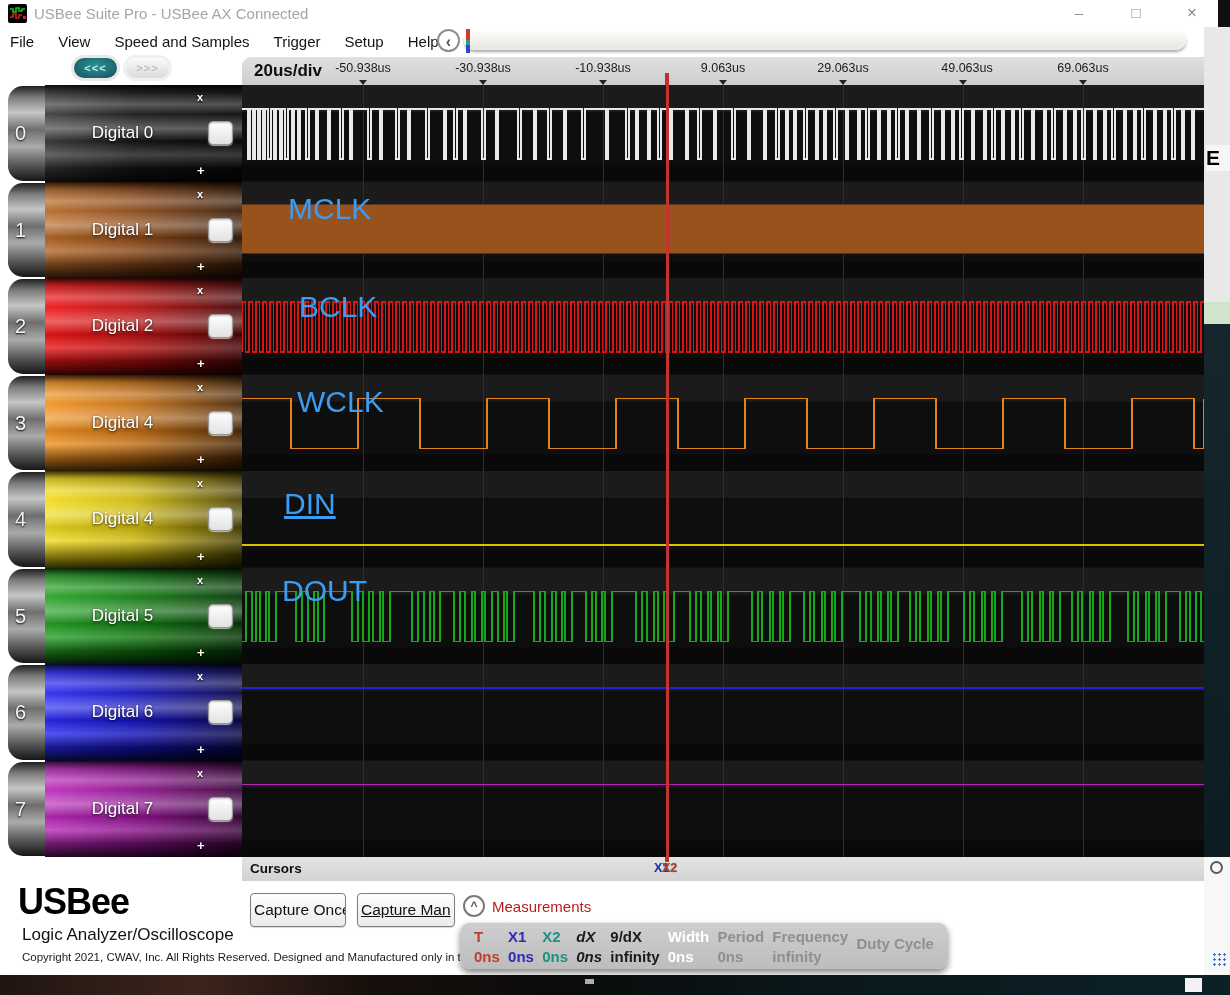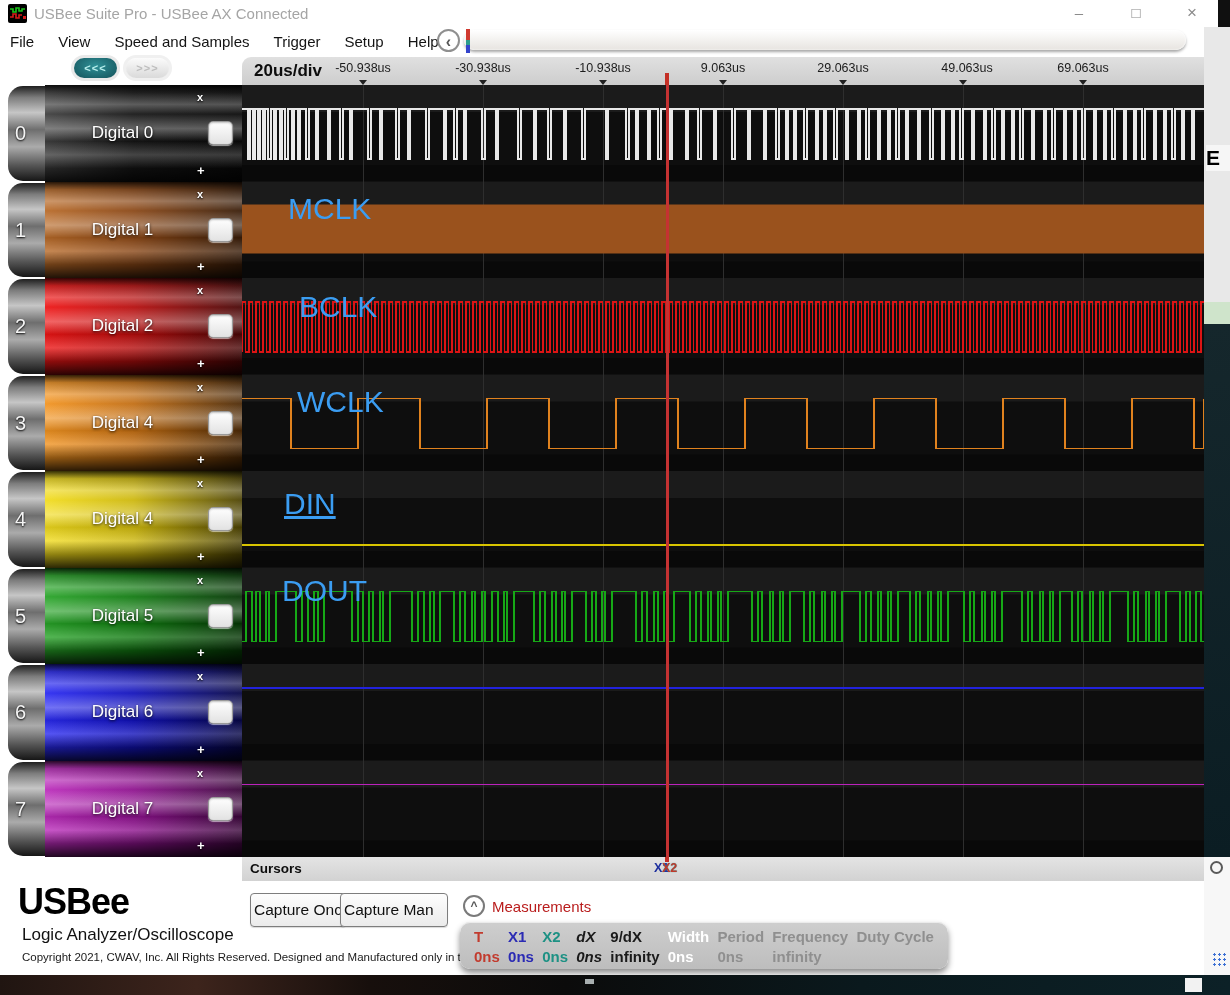--- a/index.html
+++ b/index.html
@@ -86,21 +86,21 @@
   .footer{position:absolute;left:0;top:881px;width:1204px;height:94px;background:#fff;}
   .logo{position:absolute;left:18px;top:3px;font-size:36px;font-weight:900;color:#000;
         letter-spacing:-1px;line-height:1;}
   .logo-sub{position:absolute;left:22px;top:44px;font-size:17px;color:#111;}
   .copyright{position:absolute;left:22px;top:70px;font-size:11.5px;color:#1a1a1a;}
   .cap-btn{position:absolute;top:12px;height:34px;border:1px solid #7d7d7d;border-radius:4px;
            background:linear-gradient(#fdfdfd,#ebebeb);font-size:15.5px;color:#111;
            font-family:"Liberation Sans",sans-serif;padding:0 3px;white-space:nowrap;overflow:hidden;
            text-align:left;box-shadow:0 1px 1px rgba(0,0,0,.15);}
   .cap-once{left:250px;width:96px;}
-  .cap-man{left:340px;width:108px;}
+  .cap-man{left:357px;width:98px;text-decoration:underline;}
   .meas-toggle{position:absolute;left:463px;top:14px;width:22px;height:22px;border:2px solid #7a7a7a;
                border-radius:50%;box-sizing:border-box;color:#555;font-size:12px;font-weight:bold;
                text-align:center;line-height:18px;background:#fff;}
   .meas-title{position:absolute;left:492px;top:17px;font-size:15px;color:#b91c1c;}
   .meas-panel{position:absolute;left:460px;top:41px;width:488px;height:47px;border-radius:10px;
               background:linear-gradient(#cecece,#bdbdbd);
               box-shadow:0 4px 6px rgba(0,0,0,.45), inset 0 1px 0 rgba(255,255,255,.6);
               display:flex;justify-content:space-between;align-items:flex-start;
               padding:5px 14px;box-sizing:border-box;}
   .meas-item{font-size:15px;font-weight:bold;line-height:1.3;white-space:nowrap;}
@@ -368,21 +368,21 @@
   <div class="meas-item" style="color: rgb(143, 143, 143);">
     <div>Period</div>
     <div>0ns</div>
   </div>
 
   <div class="meas-item" style="color: rgb(143, 143, 143);">
     <div>Frequency</div>
     <div>infinity</div>
   </div>
 
-  <div class="meas-item" style="color: rgb(143, 143, 143);">
+  <div class="meas-item" style="color: rgb(143, 143, 143); margin-top: 7px;">
     <div>Duty Cycle</div>
     <div></div>
   </div>
 </div>
 </div>
 
 <div class="sliver">
   <div class="sl-e">E</div>
   <div class="sl-seg sl-green"></div>
   <div class="sl-seg sl-dark"></div>

